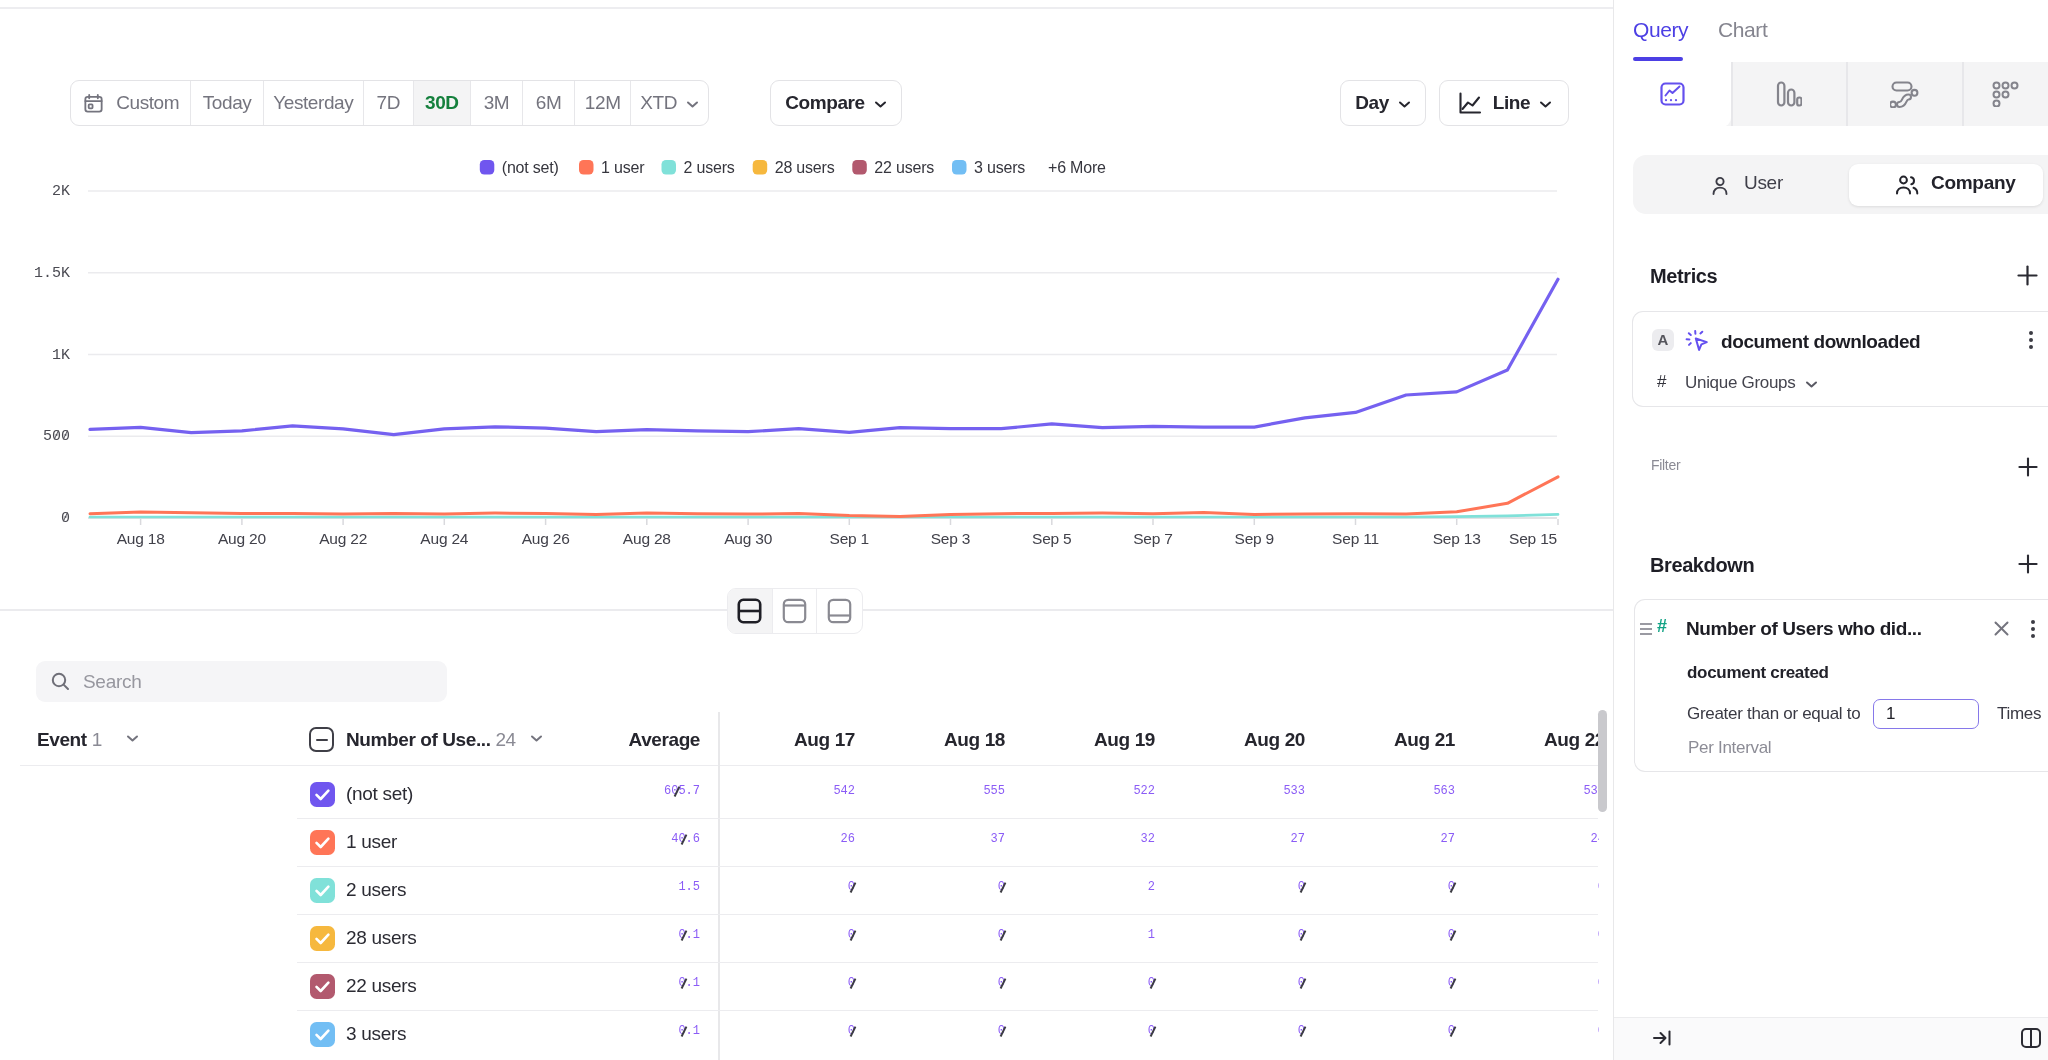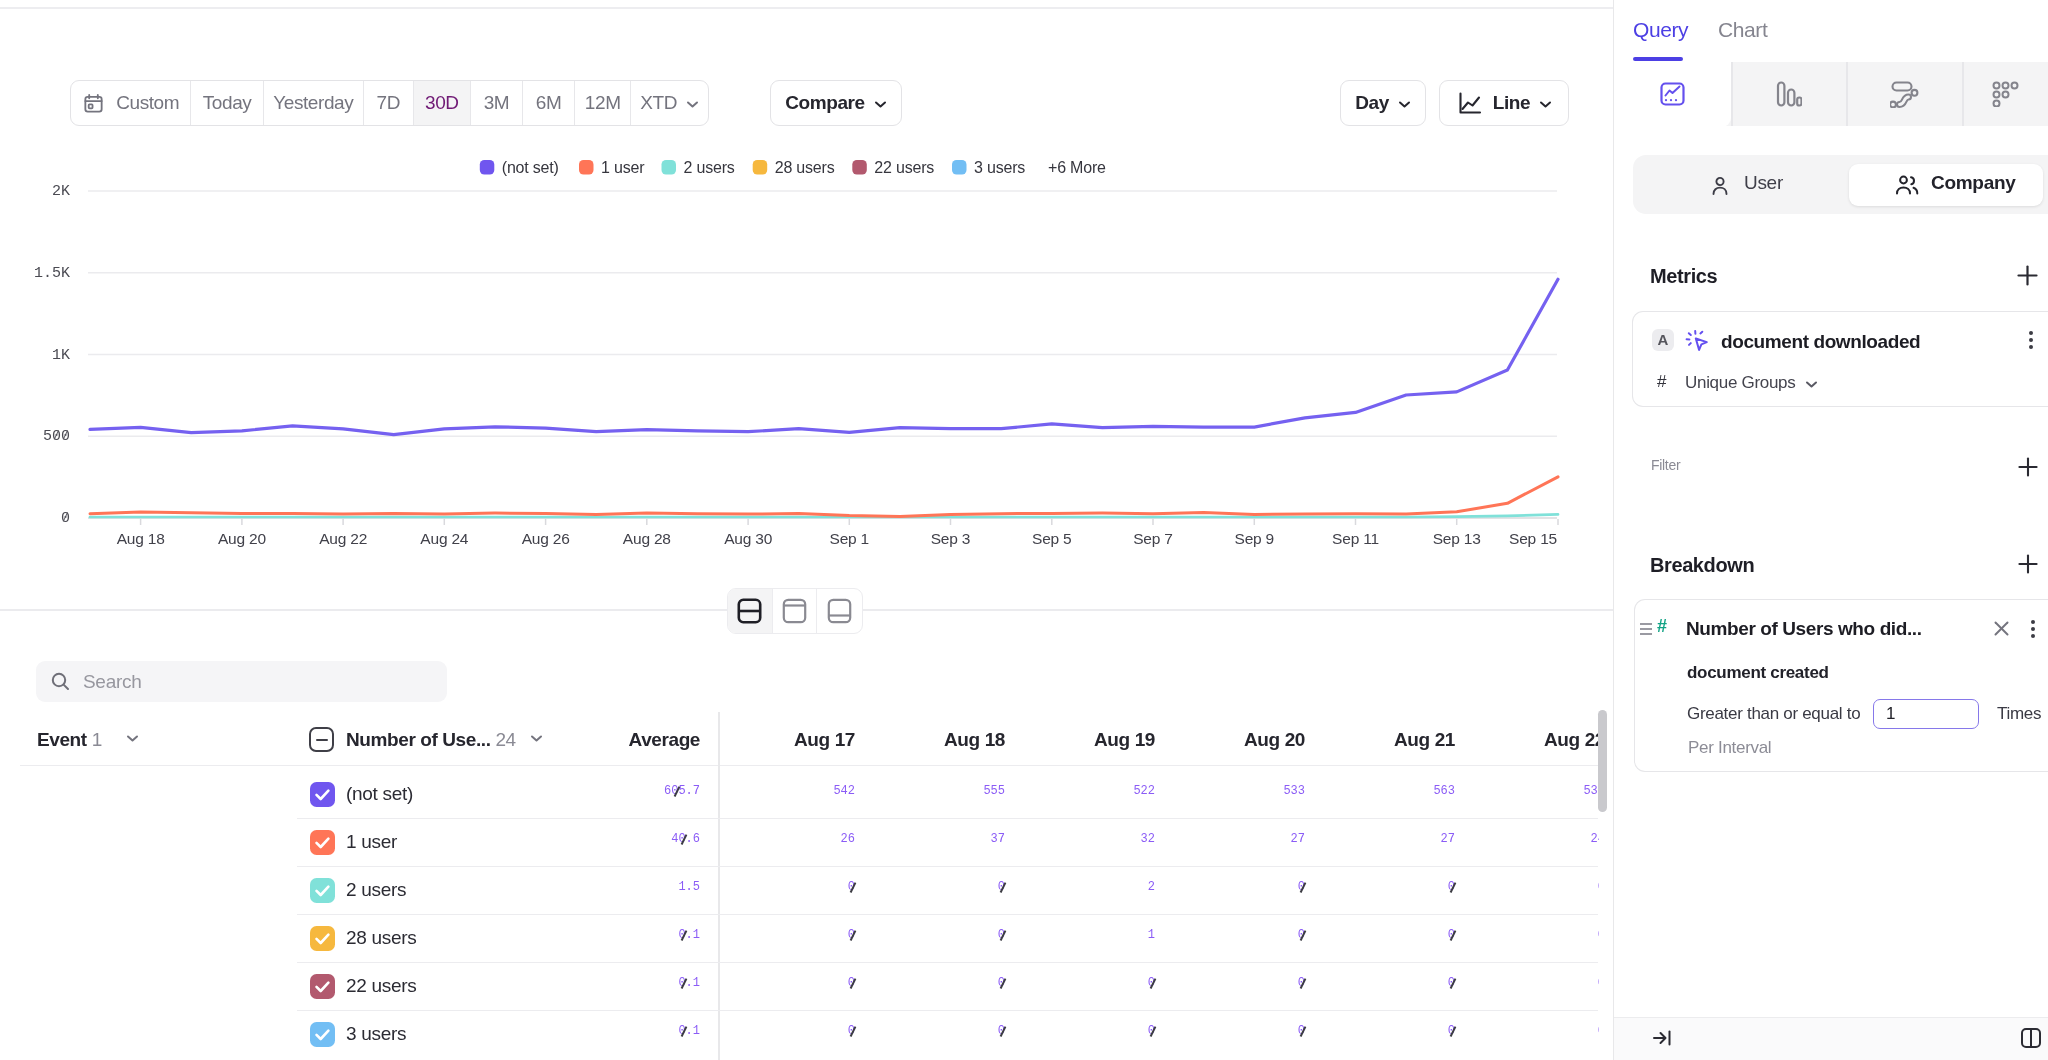--- a/index.html
+++ b/index.html
@@ -10,21 +10,21 @@
 #side { position:absolute; left:1613px; top:0; width:435px; height:1060px;
   border-left:1.5px solid #e8e8ea; }
 .hairline { position:absolute; left:0; top:7px; width:1613px; height:1.5px; background:#ededf0; }
 
 
 #segctl { position:absolute; left:22px; top:80px; width:639px; height:46px;
   border:1.5px solid #e3e3e6; border-radius:9px; display:flex; background:#fff;margin-left:48px; }
 #segctl .seg { height:100%; display:flex; align-items:center; justify-content:center;
   font-size:19px; letter-spacing:-0.4px; color:#74747e; border-right:1.5px solid #e7e7ea; }
 #segctl .seg:last-child { border-right:none; }
-#segctl .sel { background:#f4f4f5; color:#701a75; font-weight:400; }
+#segctl .sel { background:#f4f4f5; color:#15803d; font-weight:700; }
 .btn { position:absolute; height:46px; border:1.5px solid #e3e3e6; border-radius:9px;
   display:flex; align-items:center; justify-content:center; font-size:19px;
   letter-spacing:-0.4px; color:#26262e; font-weight:700; background:#fff; }
 .chev { display:inline-block; margin-left:9px; }
 
 
 #chartsvg { position:absolute; left:0; top:0; }
 
 
 #divider { position:absolute; left:0; top:609px; width:1613px; height:1.5px; background:#ebebee; }

